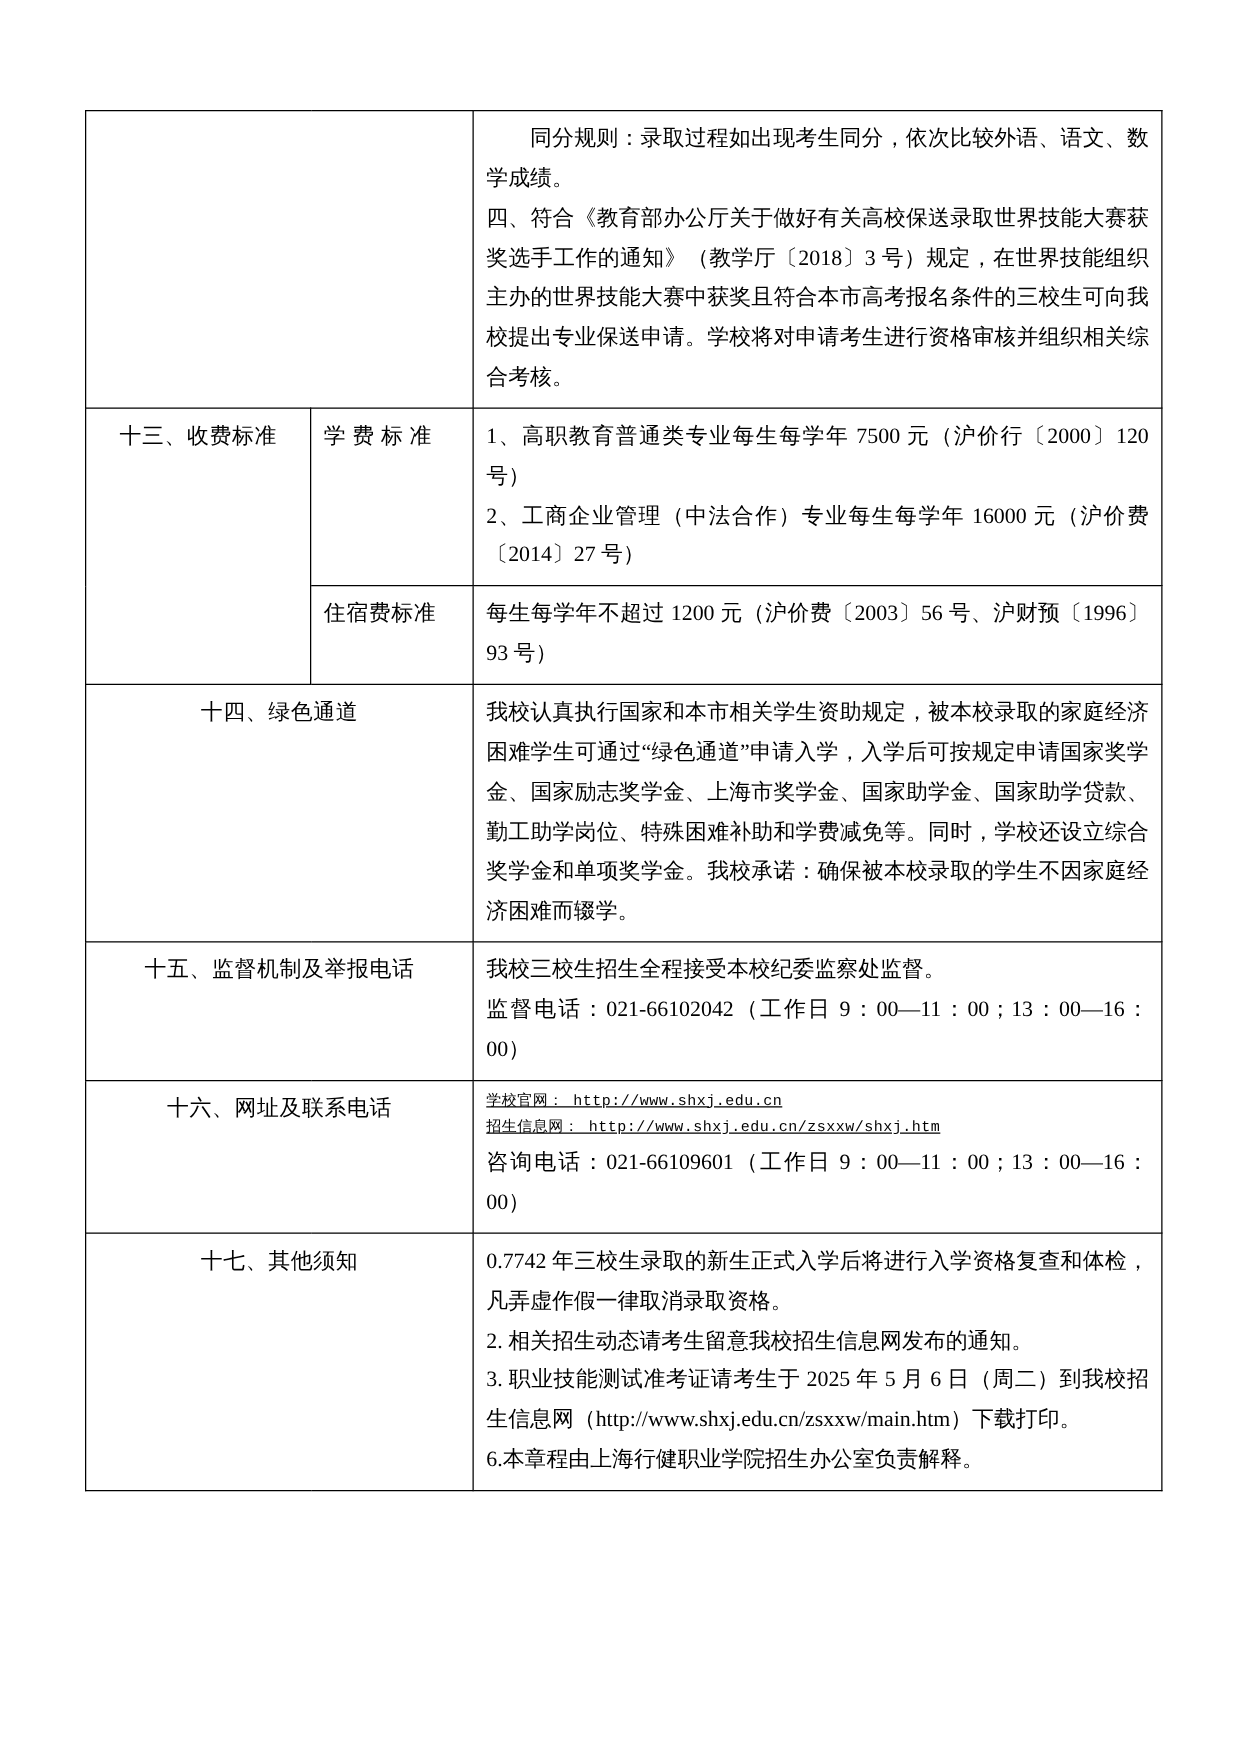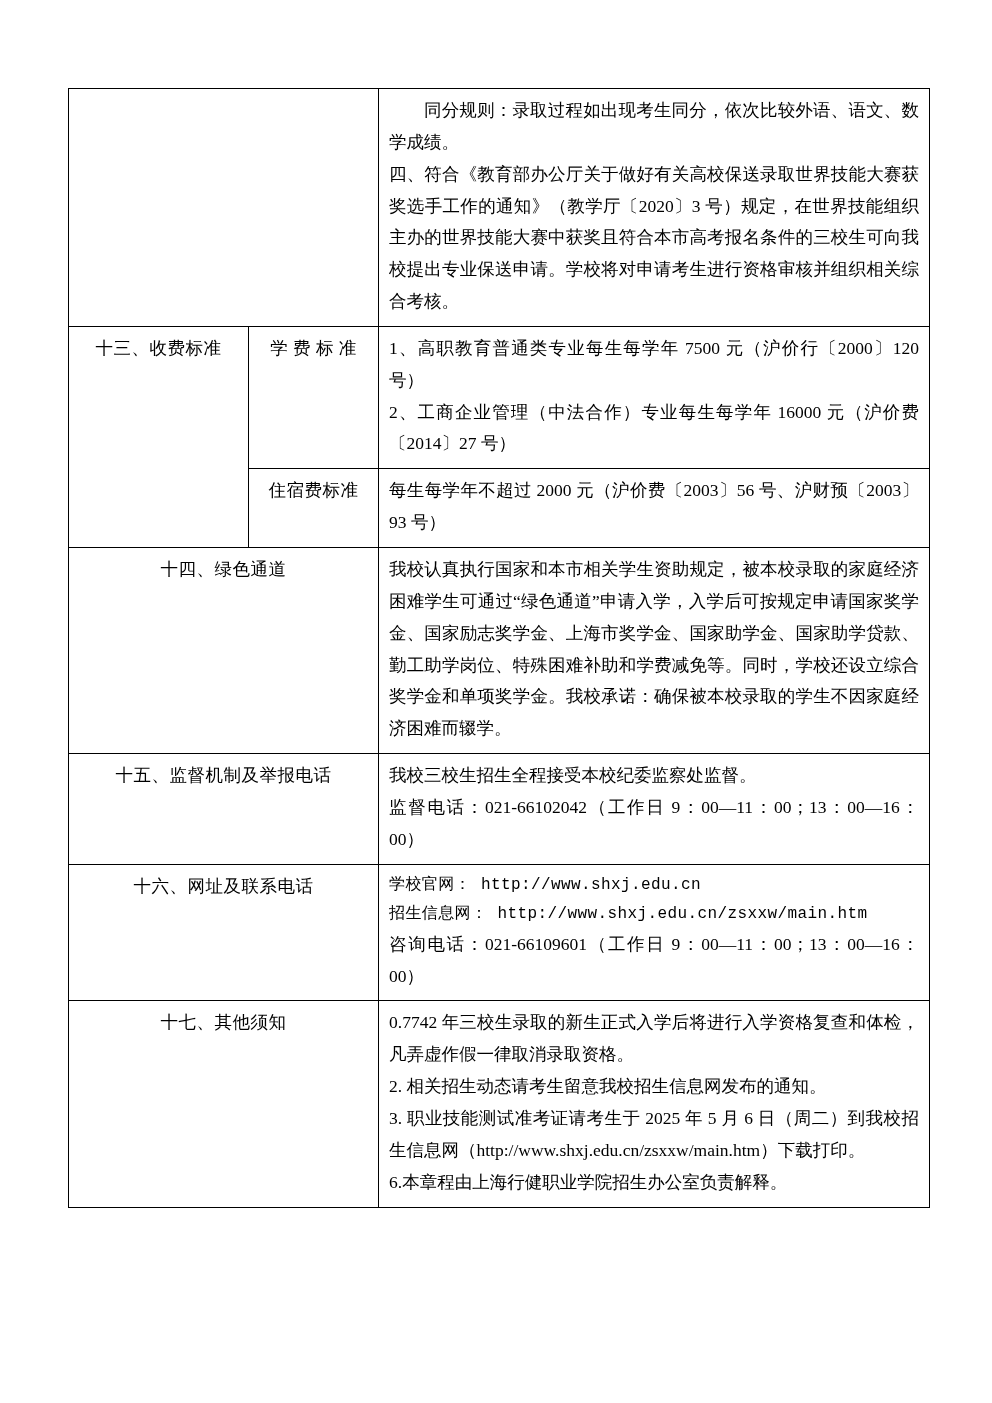--- a/index.html
+++ b/index.html
@@ -35,73 +35,73 @@
   td.label-cell {
     text-align: center;
     vertical-align: middle;
     font-size: 18px;
     letter-spacing: 0.5px;
     padding-left: 6px;
     padding-right: 6px;
     margin-left: 20px;
   }
   td.sublabel-cell {
-    text-align: center;
     vertical-align: middle;
     font-size: 18px;
     letter-spacing: 0.5px;
   }
   .col-label { width: 180px; }
   .col-sublabel { width: 130px; }
   .para {
     margin: 0;
     text-align: justify;
     text-justify: inter-ideograph;
   }
   .para + .para { margin-top: 0; }
   .indent2 { text-indent: 2em; }
   .mono {
     font-family: "Liberation Mono", "DejaVu Sans Mono", monospace;
-    font-size: 16px;
+    font-size: 12px;
     letter-spacing: 0.4px;
+    text-decoration: underline;
   }
 </style>
 </head>
 <body>
 
 <div class="page">
   <table class="doc-table">
     <colgroup>
       <col class="col-label">
       <col class="col-sublabel">
       <col>
     </colgroup>
     <tbody>
 
       <tr>
         <td class="label-cell" colspan="2"></td>
         <td>
           <p class="para indent2">同分规则：录取过程如出现考生同分，依次比较外语、语文、数学成绩。</p>
-          <p class="para">四、符合《教育部办公厅关于做好有关高校保送录取世界技能大赛获奖选手工作的通知》（教学厅〔2020〕3 号）规定，在世界技能组织主办的世界技能大赛中获奖且符合本市高考报名条件的三校生可向我校提出专业保送申请。学校将对申请考生进行资格审核并组织相关综合考核。</p>
+          <p class="para">四、符合《教育部办公厅关于做好有关高校保送录取世界技能大赛获奖选手工作的通知》（教学厅〔2018〕3 号）规定，在世界技能组织主办的世界技能大赛中获奖且符合本市高考报名条件的三校生可向我校提出专业保送申请。学校将对申请考生进行资格审核并组织相关综合考核。</p>
         </td>
       </tr>
 
       <tr>
         <td class="label-cell" rowspan="2">十三、收费标准</td>
         <td class="sublabel-cell">学 费 标 准</td>
         <td>
           <p class="para">1、高职教育普通类专业每生每学年 7500 元（沪价行〔2000〕120 号）</p>
           <p class="para">2、工商企业管理（中法合作）专业每生每学年 16000 元（沪价费〔2014〕27 号）</p>
         </td>
       </tr>
 
       <tr>
         <td class="sublabel-cell">住宿费标准</td>
         <td>
-          <p class="para">每生每学年不超过 2000 元（沪价费〔2003〕56 号、沪财预〔2003〕93 号）</p>
+          <p class="para">每生每学年不超过 1200 元（沪价费〔2003〕56 号、沪财预〔1996〕93 号）</p>
         </td>
       </tr>
 
       <tr>
         <td class="label-cell" colspan="2">十四、绿色通道</td>
         <td>
           <p class="para">我校认真执行国家和本市相关学生资助规定，被本校录取的家庭经济困难学生可通过“绿色通道”申请入学，入学后可按规定申请国家奖学金、国家励志奖学金、上海市奖学金、国家助学金、国家助学贷款、勤工助学岗位、特殊困难补助和学费减免等。同时，学校还设立综合奖学金和单项奖学金。我校承诺：确保被本校录取的学生不因家庭经济困难而辍学。</p>
         </td>
       </tr>
 
@@ -110,21 +110,21 @@
         <td>
           <p class="para">我校三校生招生全程接受本校纪委监察处监督。</p>
           <p class="para">监督电话：021-66102042（工作日 9：00—11：00；13：00—16：00）</p>
         </td>
       </tr>
 
       <tr>
         <td class="label-cell" colspan="2">十六、网址及联系电话</td>
         <td>
           <p class="para mono">学校官网： http://www.shxj.edu.cn</p>
-          <p class="para mono">招生信息网： http://www.shxj.edu.cn/zsxxw/main.htm</p>
+          <p class="para mono">招生信息网： http://www.shxj.edu.cn/zsxxw/shxj.htm</p>
           <p class="para">咨询电话：021-66109601（工作日 9：00—11：00；13：00—16：00）</p>
         </td>
       </tr>
 
       <tr>
         <td class="label-cell" colspan="2">十七、其他须知</td>
         <td>
           <p class="para">0.7742 年三校生录取的新生正式入学后将进行入学资格复查和体检，凡弄虚作假一律取消录取资格。</p>
           <p class="para">2. 相关招生动态请考生留意我校招生信息网发布的通知。</p>
           <p class="para">3. 职业技能测试准考证请考生于 2025 年 5 月 6 日（周二）到我校招生信息网（http://www.shxj.edu.cn/zsxxw/main.htm）下载打印。</p>

